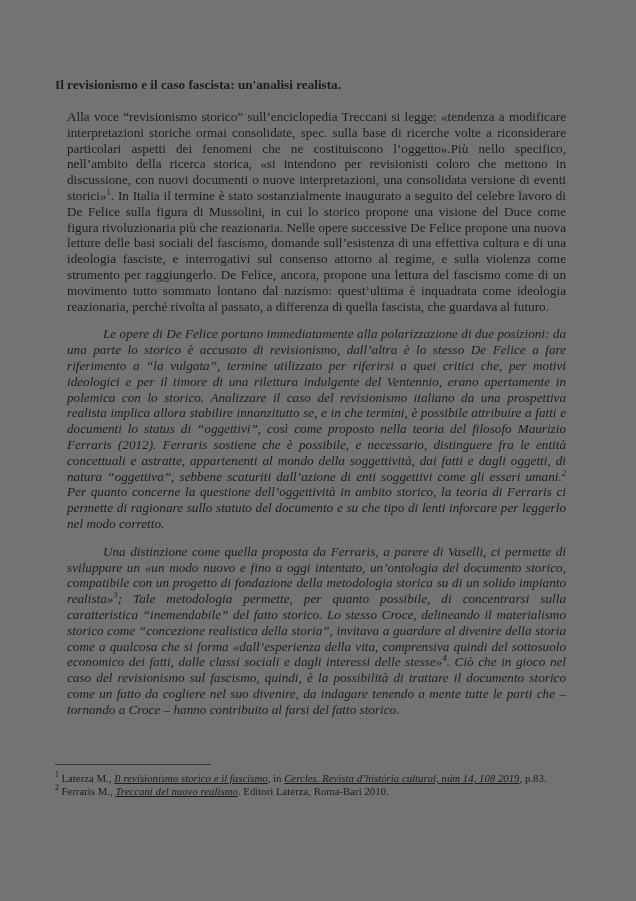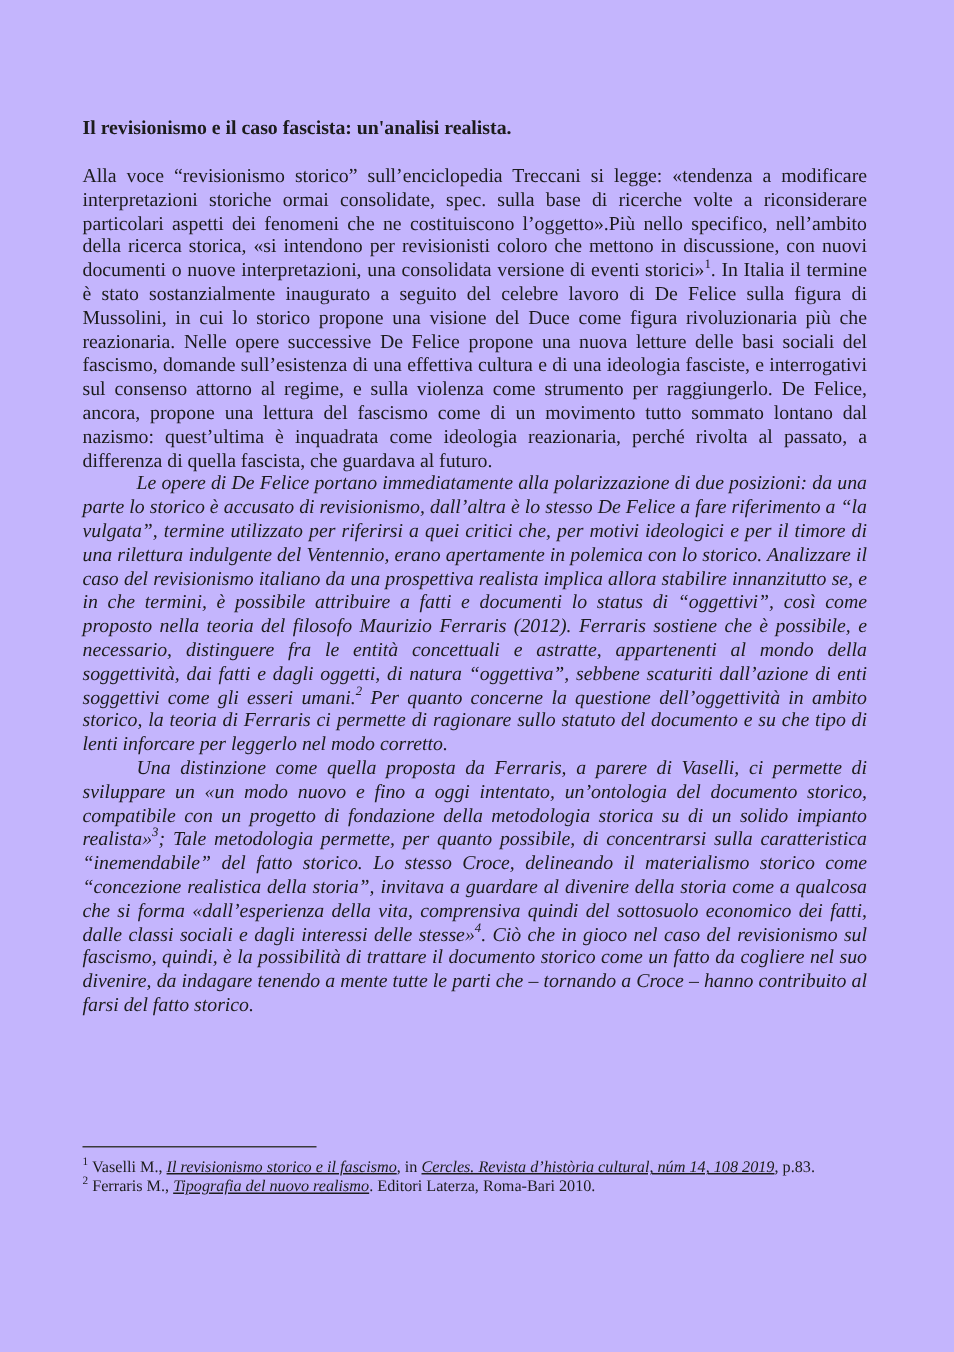--- a/index.html
+++ b/index.html
@@ -4,39 +4,39 @@
 <style>
   html, body {
     margin: 0;
     padding: 0;
     background: #ffffff;
   }
   .page {
     position: relative;
     width: 636px;
     height: 901px;
-    background: #c4b5fd;
+    background: #737373;
     overflow: hidden;
     font-family: "Liberation Serif", "DejaVu Serif", serif;
     color: #1c1c1c;
   }
   .content {
     position: absolute;
     left: 55px;
     top: 77px;
     width: 523px;
   }
   .doc-title {
     margin: 0 0 16px 0;
     font-size: 13.2px;
     line-height: 16px;
     font-weight: bold;
   }
   .body-par {
-    margin: 0;
+    margin: 12px;
     font-size: 13.2px;
     line-height: 15.8px;
     text-align: justify;
   }
   .body-par.indent {
     text-indent: 36px;
     font-style: italic;
   }
   .body-par sup, .fn sup {
     line-height: 0;
@@ -82,19 +82,19 @@
     <p class="body-par"><span>Alla voce “revisionismo storico” sull’enciclopedia Treccani si legge: «tendenza a modificare interpretazioni storiche ormai consolidate, spec. sulla base di ricerche volte a riconsiderare particolari aspetti dei fenomeni che ne costituiscono l’oggetto».Più nello specifico, nell’ambito della ricerca storica, «si intendono per revisionisti coloro che mettono in discussione, con nuovi documenti o nuove interpretazioni, una consolidata versione di eventi storici»</span><sup>1</sup><span>. In Italia il termine è stato sostanzialmente inaugurato a seguito del celebre lavoro di De Felice sulla figura di Mussolini, in cui lo storico propone una visione del Duce come figura rivoluzionaria più che reazionaria. Nelle opere successive De Felice propone una nuova letture delle basi sociali del fascismo, domande sull’esistenza di una effettiva cultura e di una ideologia fasciste, e interrogativi sul consenso attorno al regime, e sulla violenza come strumento per raggiungerlo. De Felice, ancora, propone una lettura del fascismo come di un movimento tutto sommato lontano dal nazismo: quest’ultima è inquadrata come ideologia reazionaria, perché rivolta al passato, a differenza di quella fascista, che guardava al futuro.</span></p>
 
     <p class="body-par indent"><span>Le opere di De Felice portano immediatamente alla polarizzazione di due posizioni: da una parte lo storico è accusato di revisionismo, dall’altra è lo stesso De Felice a fare riferimento a “la vulgata”, termine utilizzato per riferirsi a quei critici che, per motivi ideologici e per il timore di una rilettura indulgente del Ventennio, erano apertamente in polemica con lo storico. Analizzare il caso del revisionismo italiano da una prospettiva realista implica allora stabilire innanzitutto se, e in che termini, è possibile attribuire a fatti e documenti lo status di “oggettivi”, così come proposto nella teoria del filosofo Maurizio Ferraris (2012). Ferraris sostiene che è possibile, e necessario, distinguere fra le entità concettuali e astratte, appartenenti al mondo della soggettività, dai fatti e dagli oggetti, di natura “oggettiva”, sebbene scaturiti dall’azione di enti soggettivi come gli esseri umani.</span><sup>2</sup><span> Per quanto concerne la questione dell’oggettività in ambito storico, la teoria di Ferraris ci permette di ragionare sullo statuto del documento e su che tipo di lenti inforcare per leggerlo nel modo corretto.</span></p>
 
     <p class="body-par indent"><span>Una distinzione come quella proposta da Ferraris, a parere di Vaselli, ci permette di sviluppare un «un modo nuovo e fino a oggi intentato, un’ontologia del documento storico, compatibile con un progetto di fondazione della metodologia storica su di un solido impianto realista»</span><sup>3</sup><span>; Tale metodologia permette, per quanto possibile, di concentrarsi sulla caratteristica “inemendabile” del fatto storico. Lo stesso Croce, delineando il materialismo storico come “concezione realistica della storia”, invitava a guardare al divenire della storia come a qualcosa che si forma «dall’esperienza della vita, comprensiva quindi del sottosuolo economico dei fatti, dalle classi sociali e dagli interessi delle stesse»</span><sup>4</sup><span>. Ciò che in gioco nel caso del revisionismo sul fascismo, quindi, è la possibilità di trattare il documento storico come un fatto da cogliere nel suo divenire, da indagare tenendo a mente tutte le parti che – tornando a Croce – hanno contribuito al farsi del fatto storico.</span></p>
   </div>
 
   <div class="footnotes">
     <hr class="fn-rule">
 
-    <p class="fn"><sup>1</sup><span> Vaselli M., </span><em>Il revisionismo storico e il fascismo</em><span>, in </span><em>Cercles. Revista d’història cultural, núm 14, 108 2019</em><span>, p.83.</span></p>
+    <p class="fn"><sup>1</sup><span> Laterza M., </span><em>Il revisionismo storico e il fascismo</em><span>, in </span><em>Cercles. Revista d’història cultural, núm 14, 108 2019</em><span>, p.83.</span></p>
 
-    <p class="fn"><sup>2</sup><span> Ferraris M., </span><em>Tipografia del nuovo realismo</em><span>. Editori Laterza, Roma-Bari 2010.</span></p>
+    <p class="fn"><sup>2</sup><span> Ferraris M., </span><em>Treccani del nuovo realismo</em><span>. Editori Laterza, Roma-Bari 2010.</span></p>
 
 
   </div>
 </div>
 
 </body></html>

